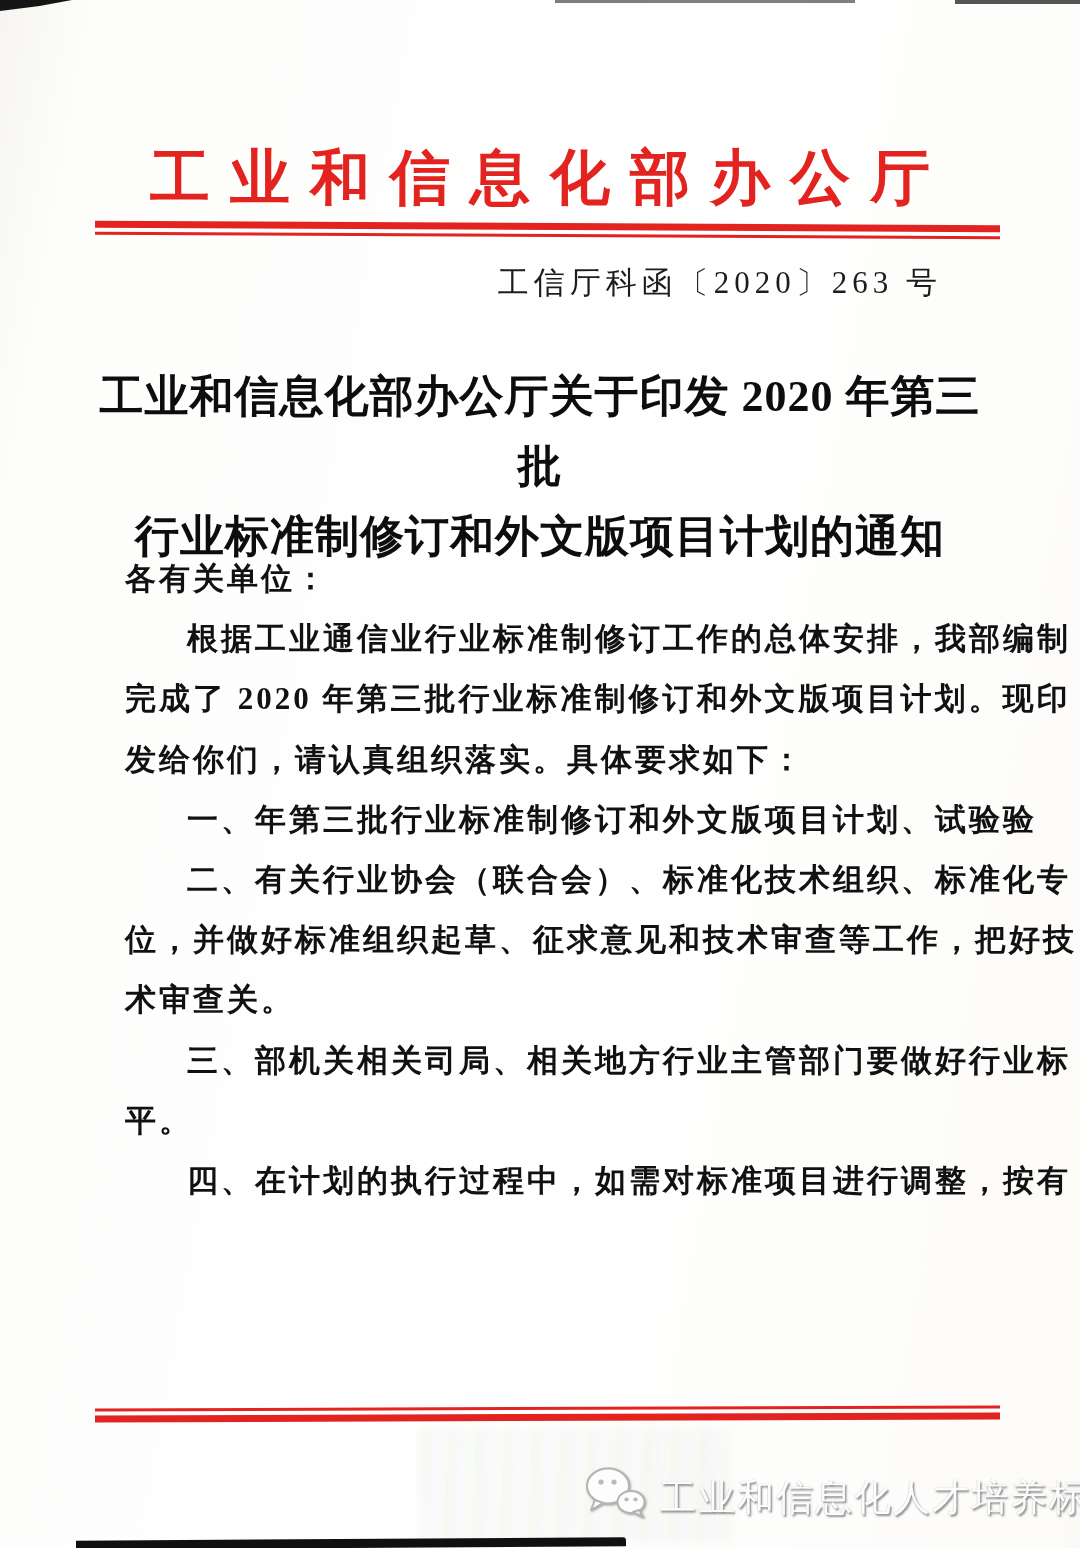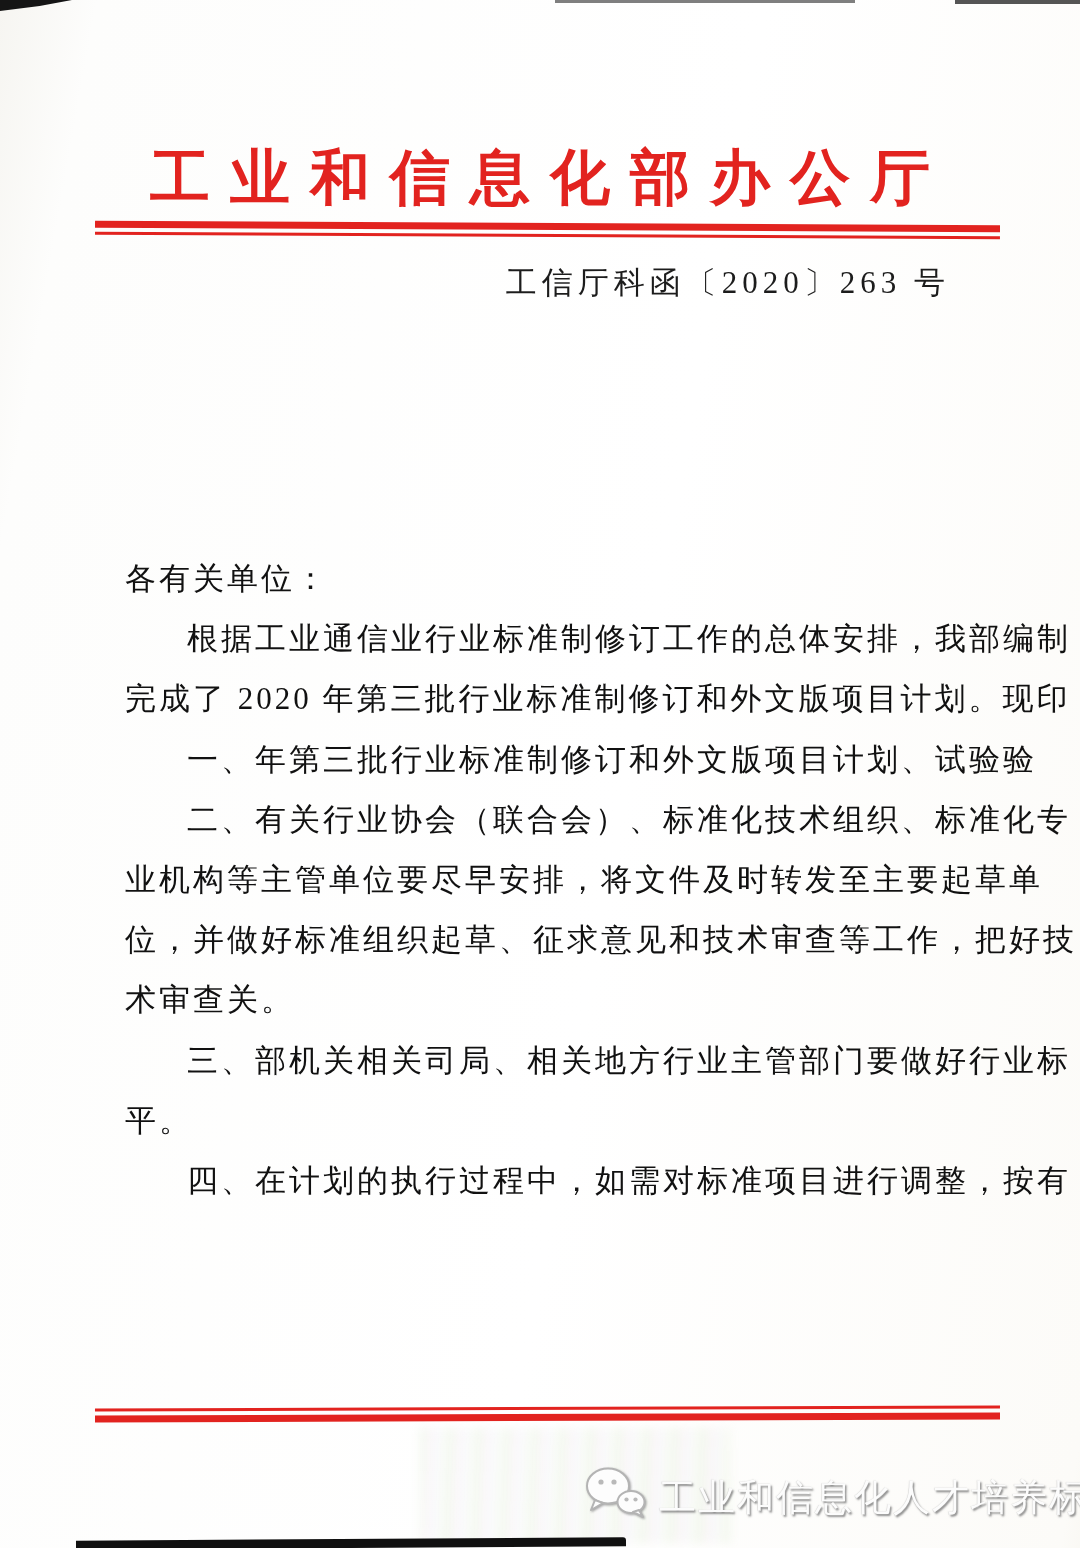--- a/index.html
+++ b/index.html
@@ -32,33 +32,33 @@
     letter-spacing:20px;text-indent:20px;white-space:nowrap;
   }
   .sep{position:absolute;left:95px;width:905px;}
   .sep-top{top:223px;transform:rotate(0.28deg);}
   .sep-bottom{top:1407px;transform:rotate(-0.18deg);}
   .sep .thick{height:7px;}
   .sep .thin{height:3px;}
   .sep .gap{height:4px;}
   
   .doc-number{
-    position:absolute;top:262px;left:8px;width:942px;
+    position:absolute;top:262px;left:0;width:942px;
     text-align:right;font-size:31px;letter-spacing:5px;white-space:nowrap;color:#1c1c1c;
   }
   
   .doc-title{
     position:absolute;top:362px;left:88px;width:904px;
     text-align:center;font-weight:900;font-size:44px;line-height:70px;
     letter-spacing:1px;color:#0d0d0d;
   }
   
   .body-block{
     position:absolute;top:549px;left:125px;width:828px;
-    font-size:31px;color:#111;
+    font-size:31px;color:#111;font-weight:bold;
   }
   .line{
     height:60.2px;line-height:60.2px;
     letter-spacing:3px;white-space:nowrap;
     text-align:justify;text-align-last:justify;
   }
   .line.end{text-align-last:left;}
   .line.ind{text-indent:2em;}
   
   .watermark{
@@ -85,28 +85,32 @@
   <div class="org-name" style="color:#e2231f">工业和信息化部办公厅</div>
 
   <div class="sep sep-top">
     <div class="thick" style="background:#e2231f"></div>
     <div class="gap"></div>
     <div class="thin" style="background:#e2231f"></div>
   </div>
 
   <div class="doc-number">工信厅科函〔2020〕263 号</div>
 
+  <div class="doc-title">
+    <div>工业和信息化部办公厅关于印发 2020 年第三批</div>
+    <div>行业标准制修订和外文版项目计划的通知</div>
+  </div>
 
   <div class="body-block">
     <div class="line end">各有关单位：</div>
     <div class="line ind">根据工业通信业行业标准制修订工作的总体安排，我部编制</div>
     <div class="line">完成了 2020 年第三批行业标准制修订和外文版项目计划。现印</div>
+    <div class="line end">发给你们，请认真组织落实。具体要求如下：</div>
     <div class="line ind">一、年第三批行业标准制修订和外文版项目计划、试验验</div>
     <div class="line ind">二、有关行业协会（联合会）、标准化技术组织、标准化专</div>
-    <div class="line">业机构等主管单位要尽早安排，将文件及时转发至主要起草单</div>
     <div class="line">位，并做好标准组织起草、征求意见和技术审查等工作，把好技</div>
     <div class="line end">术审查关。</div>
     <div class="line ind">三、部机关相关司局、相关地方行业主管部门要做好行业标</div>
     <div class="line end">平。</div>
     <div class="line ind">四、在计划的执行过程中，如需对标准项目进行调整，按有</div>
   </div>
 
   <div class="sep sep-bottom">
     <div class="thin" style="background:#e2231f"></div>
     <div class="gap"></div>

